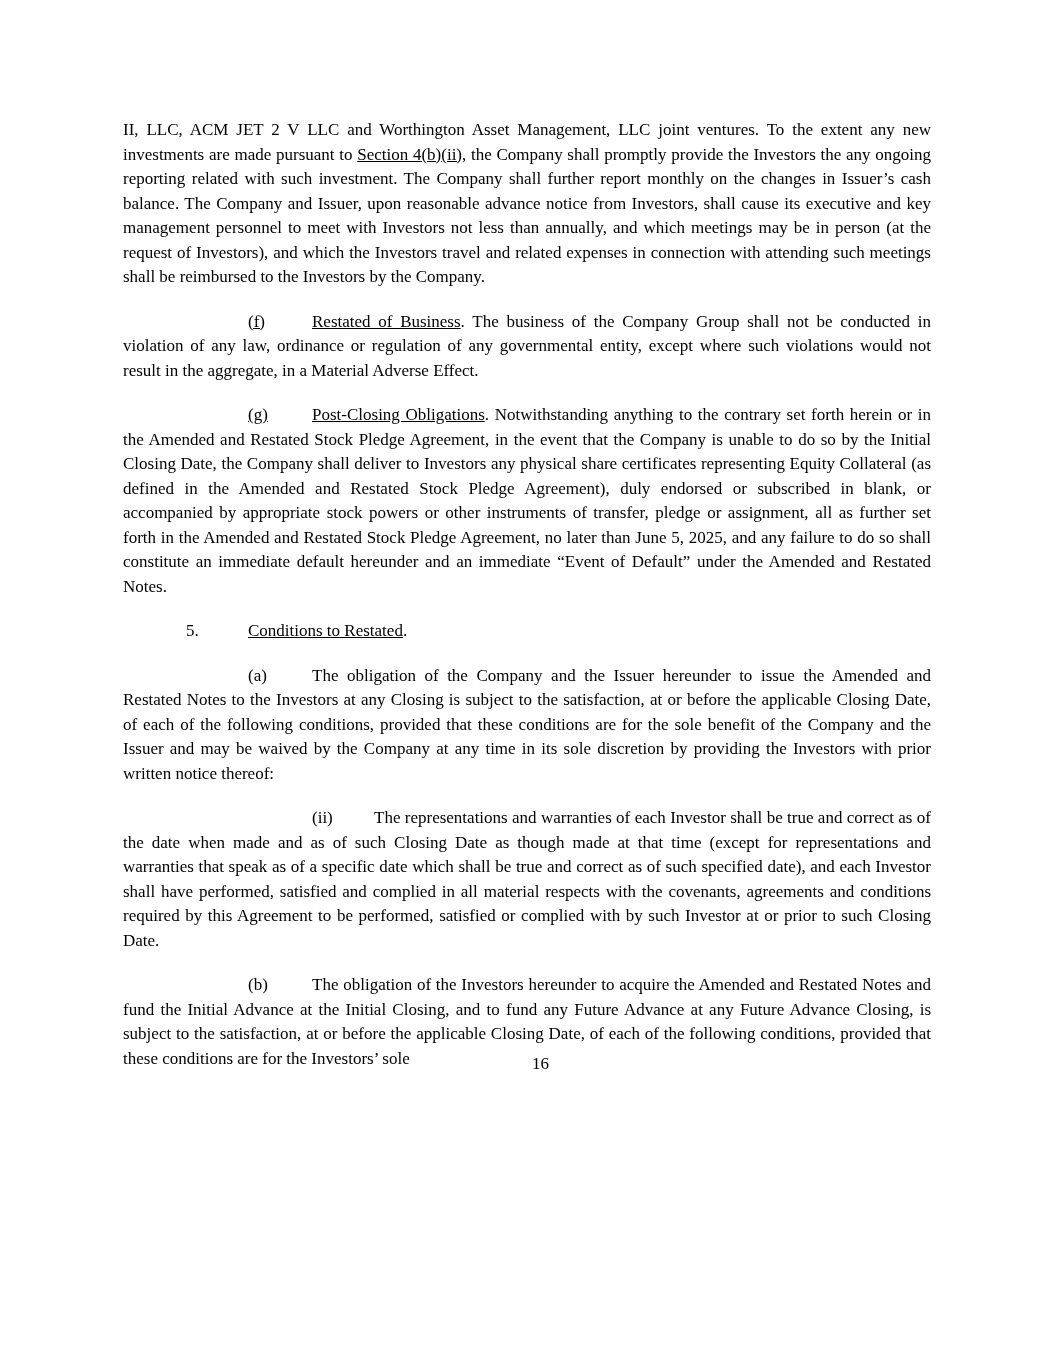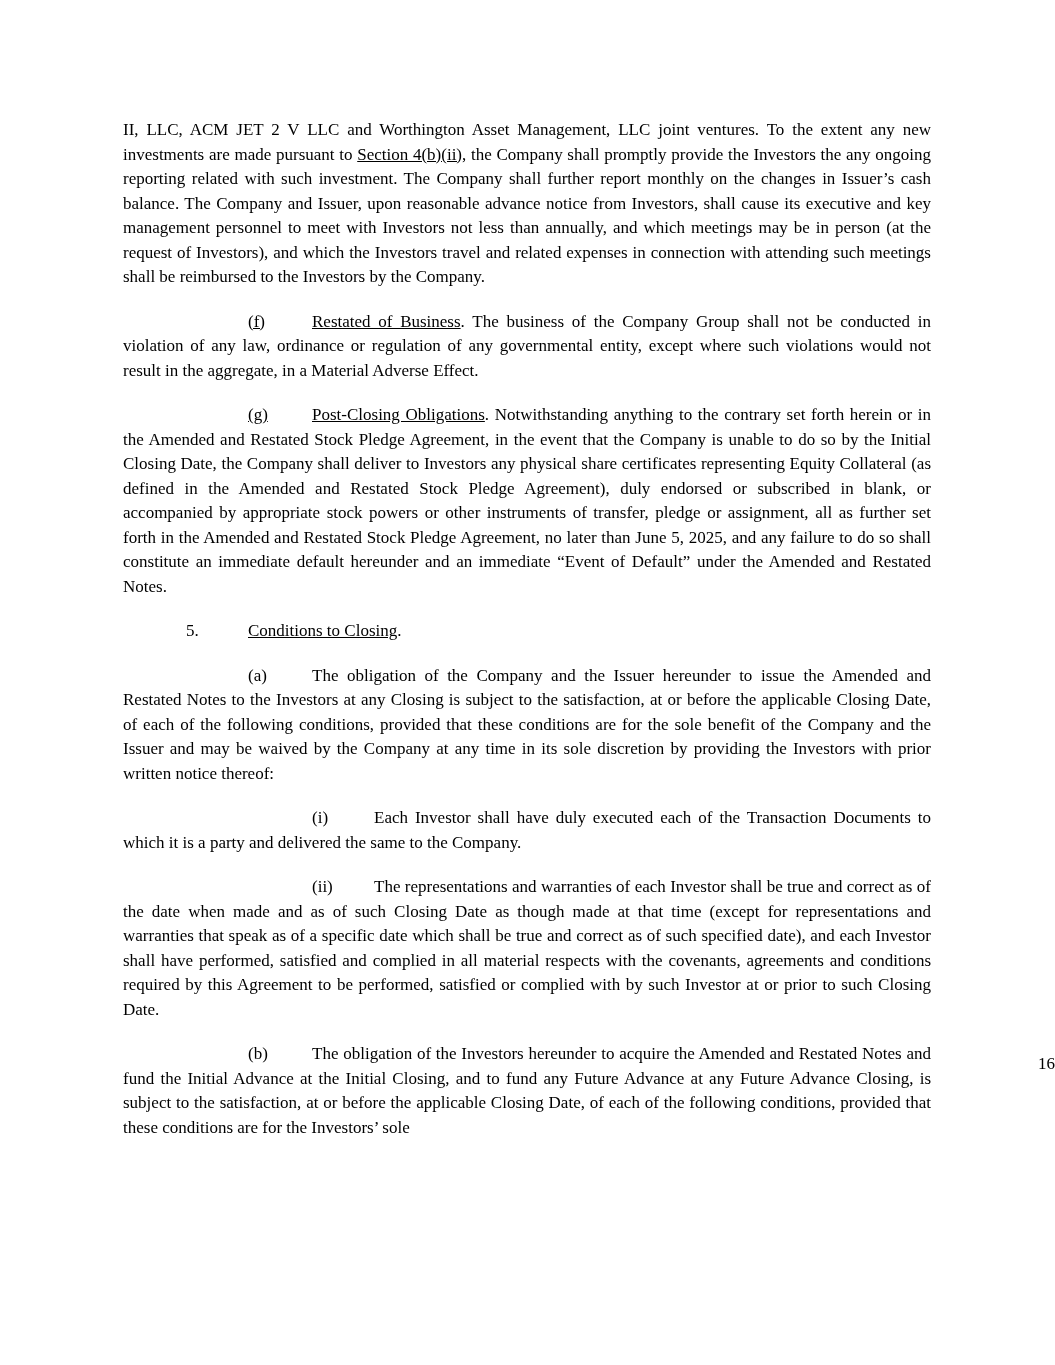--- a/index.html
+++ b/index.html
@@ -27,41 +27,40 @@
   .ind-half { width: 63px; }   
   .ind-1    { width: 125px; }  
   .ind-15   { width: 189px; }  
   .stop { display: inline-block; width: 64px; }  
   .stop-62 { display: inline-block; width: 62px; }
   .pageno {
     position: absolute;
     left: 0;
     right: 0;
     bottom: 58px;
-    text-align: right;
+    text-align: center;
     font-size: 17px;
     margin-left: 26px;
   }
 </style>
 </head>
 <body>
 
 <div class="page">
 
   <p class="para"><span>II, LLC, ACM JET 2 V LLC and Worthington Asset Management, LLC joint ventures. To the extent any new investments are made pursuant to </span><span class="u">Section 4(b)(ii),</span><span> the Company shall promptly provide the Investors the any ongoing reporting related with such investment. The Company shall further report monthly on the changes in Issuer’s cash balance. The Company and Issuer, upon reasonable advance notice from Investors, shall cause its executive and key management personnel to meet with Investors not less than annually, and which meetings may be in person (at the request of Investors), and which the Investors travel and related expenses in connection with attending such meetings shall be reimbursed to the Investors by the Company.</span></p>
 
   <p class="para"><span class="tab ind-1"></span><span class="stop"><span class="u">(f)</span></span><span class="u">Restated of Business</span><span>. The business of the Company Group shall not be conducted in violation of any law, ordinance or regulation of any governmental entity, except where such violations would not result in the aggregate, in a Material Adverse Effect.</span></p>
 
   <p class="para"><span class="tab ind-1"></span><span class="stop"><span class="u">(g)</span></span><span class="u">Post-Closing Obligations</span><span>. Notwithstanding anything to the contrary set forth herein or in the Amended and Restated Stock Pledge Agreement, in the event that the Company is unable to do so by the Initial Closing Date, the Company shall deliver to Investors any physical share certificates representing Equity Collateral (as defined in the Amended and Restated Stock Pledge Agreement), duly endorsed or subscribed in blank, or accompanied by appropriate stock powers or other instruments of transfer, pledge or assignment, all as further set forth in the Amended and Restated Stock Pledge Agreement, no later than June 5, 2025, and any failure to do so shall constitute an immediate default hereunder and an immediate “Event of Default” under the Amended and Restated Notes.</span></p>
 
-  <p class="para"><span class="tab ind-half"></span><span class="stop-62"><span>5.</span></span><span class="u">Conditions to Closing</span><span>.</span></p>
+  <p class="para"><span class="tab ind-half"></span><span class="stop-62"><span>5.</span></span><span class="u">Conditions to Restated</span><span>.</span></p>
 
   <p class="para"><span class="tab ind-1"></span><span class="stop"><span>(a)</span></span><span>The obligation of the Company and the Issuer hereunder to issue the Amended and Restated Notes to the Investors at any Closing is subject to the satisfaction, at or before the applicable Closing Date, of each of the following conditions, provided that these conditions are for the sole benefit of the Company and the Issuer and may be waived by the Company at any time in its sole discretion by providing the Investors with prior written notice thereof:</span></p>
 
-  <p class="para"><span class="tab ind-15"></span><span class="stop-62"><span>(i)</span></span><span>Each Investor shall have duly executed each of the Transaction Documents to which it is a party and delivered the same to the Company.</span></p>
 
   <p class="para"><span class="tab ind-15"></span><span class="stop-62"><span>(ii)</span></span><span>The representations and warranties of each Investor shall be true and correct as of the date when made and as of such Closing Date as though made at that time (except for representations and warranties that speak as of a specific date which shall be true and correct as of such specified date), and each Investor shall have performed, satisfied and complied in all material respects with the covenants, agreements and conditions required by this Agreement to be performed, satisfied or complied with by such Investor at or prior to such Closing Date.</span></p>
 
   <p class="para"><span class="tab ind-1"></span><span class="stop"><span>(b)</span></span><span>The obligation of the Investors hereunder to acquire the Amended and Restated Notes and fund the Initial Advance at the Initial Closing, and to fund any Future Advance at any Future Advance Closing, is subject to the satisfaction, at or before the applicable Closing Date, of each of the following conditions, provided that these conditions are for the Investors’ sole</span></p>
 
   <div class="pageno">16</div>
 
 </div>
 
 </body></html>

